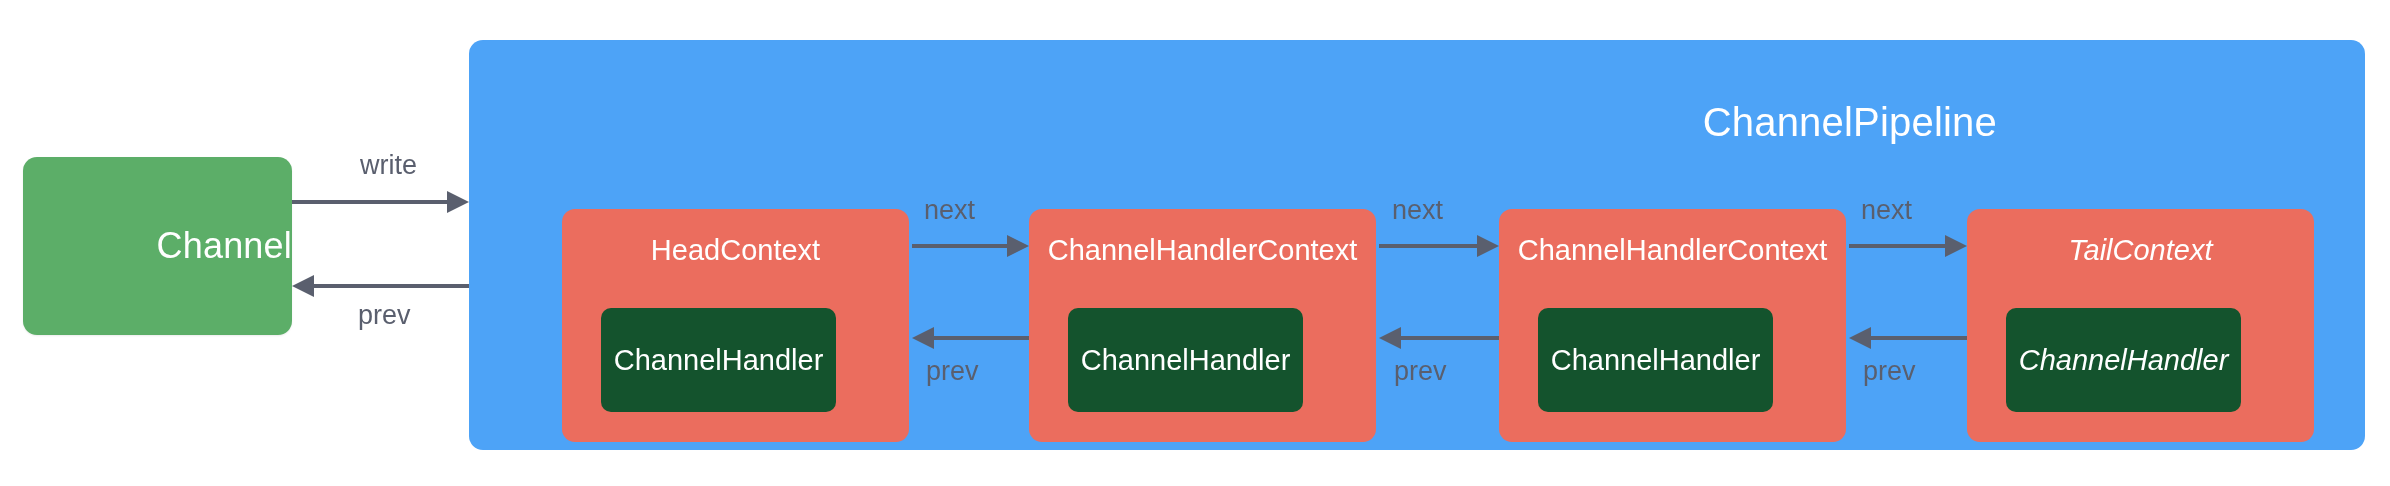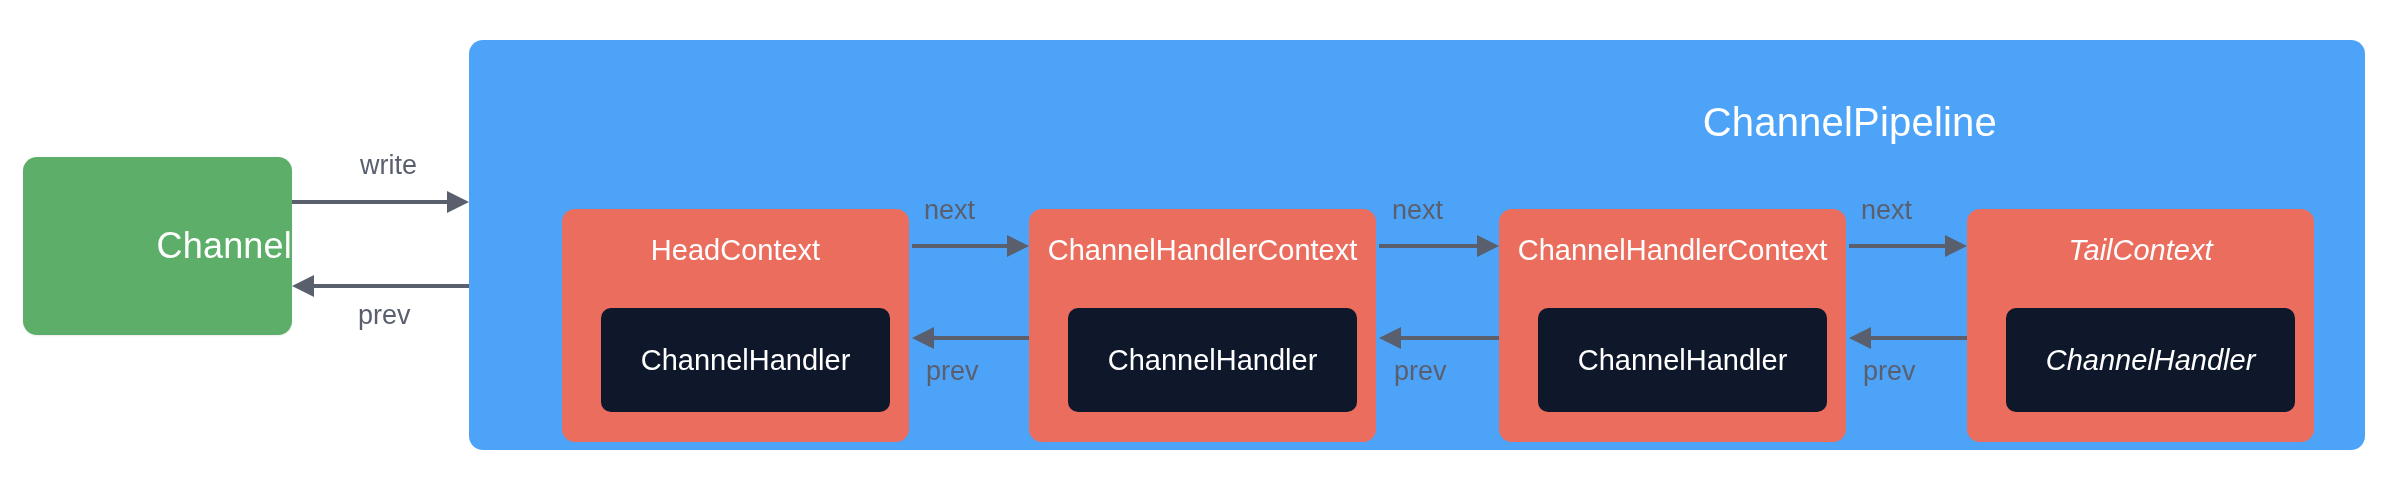--- a/index.html
+++ b/index.html
@@ -39,22 +39,22 @@
   .ctx{
     position:absolute;top:169px;width:347px;height:233px;
     background:#EB6D5E;border-radius:13px;
   }
   .ctx-label{
     position:absolute;left:0;top:25px;width:100%;
     text-align:center;color:#ffffff;font-size:29px;font-weight:400;
     white-space:nowrap;
   }
   .handler{
-    position:absolute;left:39px;top:99px;width:289px;height:104px;
-    background:#0f172a;border-radius:10px;
+    position:absolute;left:39px;top:99px;width:235px;height:104px;
+    background:#14532d;border-radius:10px;
     display:flex;align-items:center;justify-content:center;
   }
   .handler-label{
     color:#ffffff;font-size:29px;font-weight:400;white-space:nowrap;
   }
 
   
   .arrow{position:absolute;height:0;}
   .arrow .shaft{
     position:absolute;left:0;top:-2px;height:4px;background:#5A5F6E;

